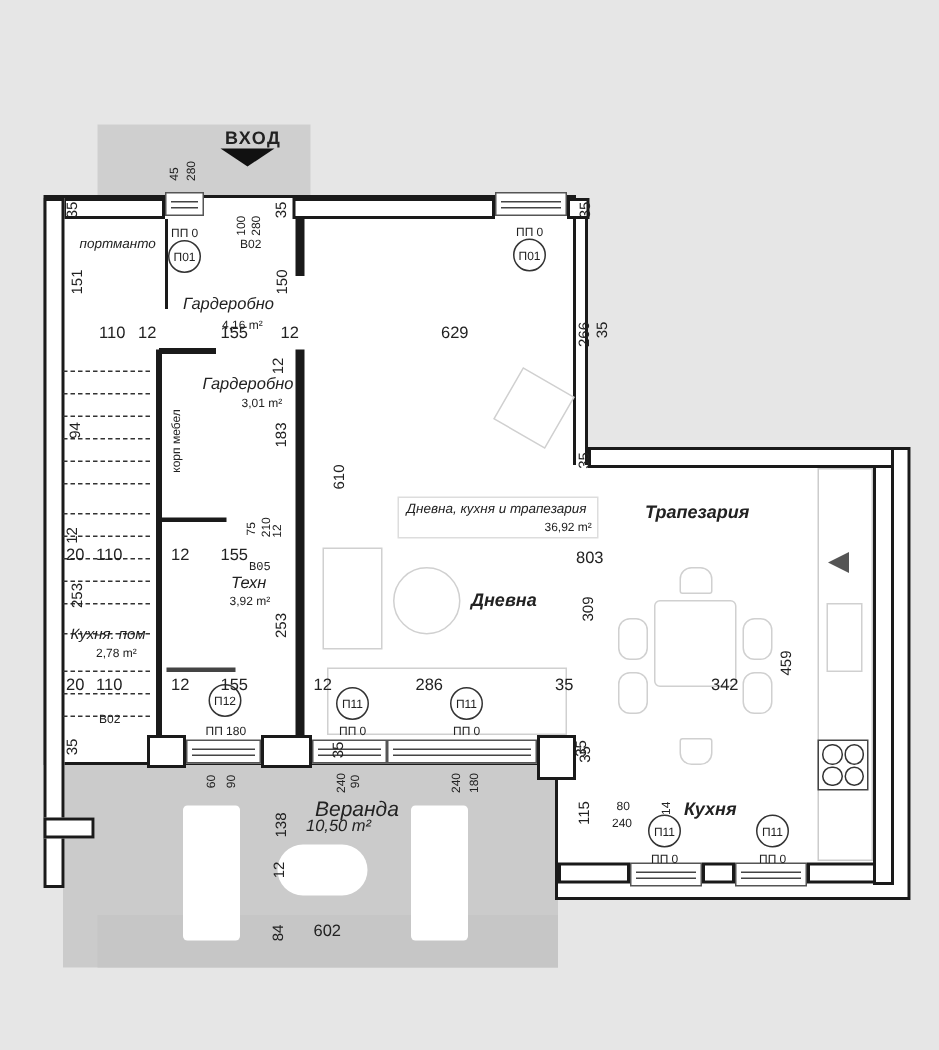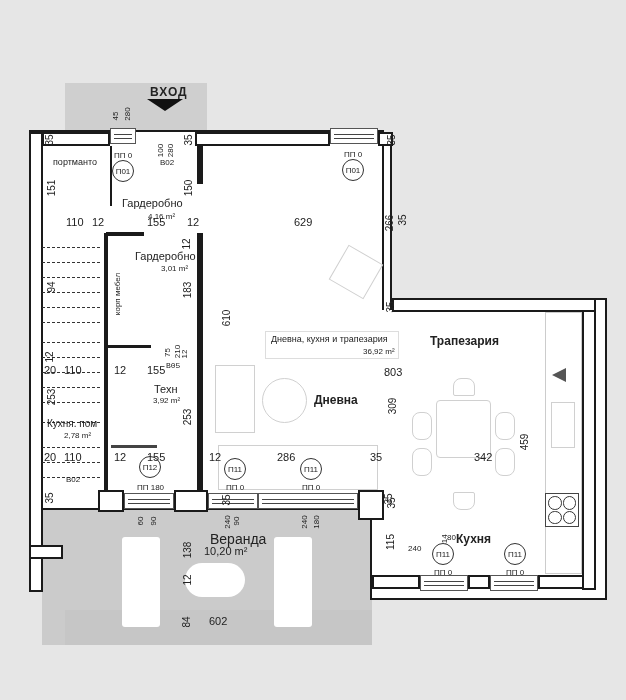--- a/index.html
+++ b/index.html
@@ -4,21 +4,21 @@
 <style>
   html,body{margin:0;padding:0;}
   body{width:626px;height:700px;background:#e6e6e6;position:relative;overflow:hidden;font-family:"Liberation Sans",sans-serif;color:#222;}
   .abs{position:absolute;}
   .wall{position:absolute;background:#fff;border:2px solid #1a1a1a;box-sizing:border-box;}
   .fill{position:absolute;background:#fff;}
   .grey{position:absolute;background:#c9c9c9;}
   .lbl{position:absolute;font-size:10px;white-space:nowrap;line-height:1;}
   .dim{position:absolute;font-size:10px;white-space:nowrap;line-height:1;color:#222;}
   .rot{transform:rotate(-90deg);transform-origin:center;}
-  .room-title{position:absolute;font-size:11px;white-space:nowrap;}
+  .room-title{position:absolute;font-size:11px;white-space:nowrap;font-style:italic;}
   .room-area{position:absolute;font-size:8px;white-space:nowrap;}
   .bold{font-weight:bold;font-size:12px;}
   .tag{position:absolute;width:22px;height:22px;border:1px solid #333;border-radius:50%;font-size:8px;display:flex;align-items:center;justify-content:center;background:#fff;box-sizing:border-box;}
   .sm{position:absolute;font-size:8px;white-space:nowrap;}
   .dash{position:absolute;border-top:1px dashed #333;}
   .window{position:absolute;background:#fff;border:1px solid #555;box-sizing:border-box;}
   .window::before,.window::after{content:"";position:absolute;left:3px;right:3px;height:1px;background:#444;}
   .window::before{top:38%;} .window::after{top:62%;}
   .furn{position:absolute;border:1px solid #d0d0d0;box-sizing:border-box;}
 </style>
@@ -127,32 +127,32 @@
 <div class="room-title" style="left:47px;top:418px;font-size:10px;">Кухня. пом</div>
 <div class="room-area" style="left:64px;top:431px;">2,78 m²</div>
 
 <div class="abs" style="left:265px;top:331px;width:132px;height:26px;border:1px solid #ddd;"></div>
 <div class="room-title" style="left:271px;top:334px;font-size:9px;">Дневна, кухня и трапезария</div>
 <div class="room-area" style="left:363px;top:347px;">36,92 m²</div>
 <div class="room-title bold" style="left:314px;top:393px;">Дневна</div>
 <div class="room-title bold" style="left:430px;top:334px;">Трапезария</div>
 <div class="room-title bold" style="left:456px;top:532px;">Кухня</div>
 <div class="room-title" style="left:210px;top:531px;font-size:14px;">Веранда</div>
-<div class="room-title" style="left:204px;top:545px;font-size:11px;">10,20 m²</div>
+<div class="room-title" style="left:204px;top:545px;font-size:11px;">10,50 m²</div>
 
 <div class="sm" style="left:114px;top:151px;">ПП 0</div>
 <div class="tag" style="left:112px;top:160px;">П01</div>
 <div class="sm" style="left:160px;top:158px;">В02</div>
 <div class="sm rot" style="left:154px;top:146px;">100</div>
 <div class="sm rot" style="left:164px;top:146px;">280</div>
 
 <div class="sm" style="left:344px;top:150px;">ПП 0</div>
 <div class="tag" style="left:342px;top:159px;">П01</div>
 
-<div class="sm" style="left:166px;top:361px;font-family:Liberation Mono, monospace;">В05</div>
+<div class="sm" style="left:166px;top:374px;font-family:Liberation Mono, monospace;">В05</div>
 <div class="sm rot" style="left:163px;top:348px;">75</div>
 <div class="sm rot" style="left:171px;top:347px;">210</div>
 
 <div class="tag" style="left:139px;top:456px;text-align:right;">П12</div>
 <div class="sm" style="left:137px;top:483px;">ПП 180</div>
 
 <div class="tag" style="left:224px;top:458px;">П11</div>
 <div class="sm" style="left:226px;top:483px;">ПП 0</div>
 <div class="tag" style="left:300px;top:458px;">П11</div>
 <div class="sm" style="left:302px;top:483px;">ПП 0</div>
@@ -213,14 +213,14 @@
 <div class="dim rot" style="left:233px;top:517px;font-size:8px;">90</div>
 <div class="dim rot" style="left:298px;top:518px;font-size:8px;">240</div>
 <div class="dim rot" style="left:310px;top:518px;font-size:8px;">180</div>
 <div class="dim rot" style="left:180px;top:545px;">138</div>
 <div class="dim rot" style="left:182px;top:575px;">12</div>
 <div class="dim rot" style="left:181px;top:617px;">84</div>
 <div class="dim" style="left:209px;top:616px;font-size:11px;">602</div>
 
 <div class="dim rot" style="left:386px;top:498px;">35</div>
 <div class="dim rot" style="left:383px;top:537px;">115</div>
-<div class="dim" style="left:411px;top:534px;font-size:8px;margin-left:36px;">80</div>
+<div class="dim" style="left:411px;top:534px;font-size:8px;">80</div>
 <div class="dim" style="left:408px;top:545px;font-size:8px;">240</div>
 
 </body></html>

